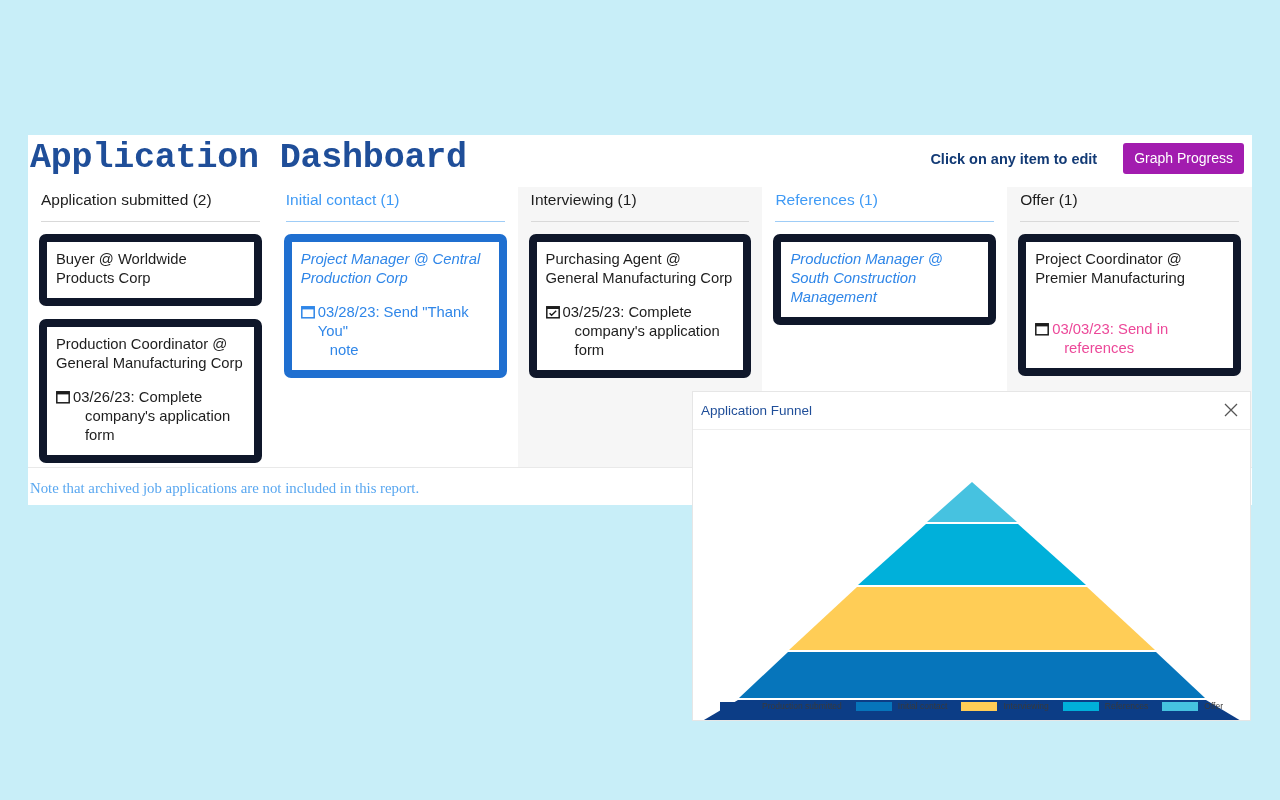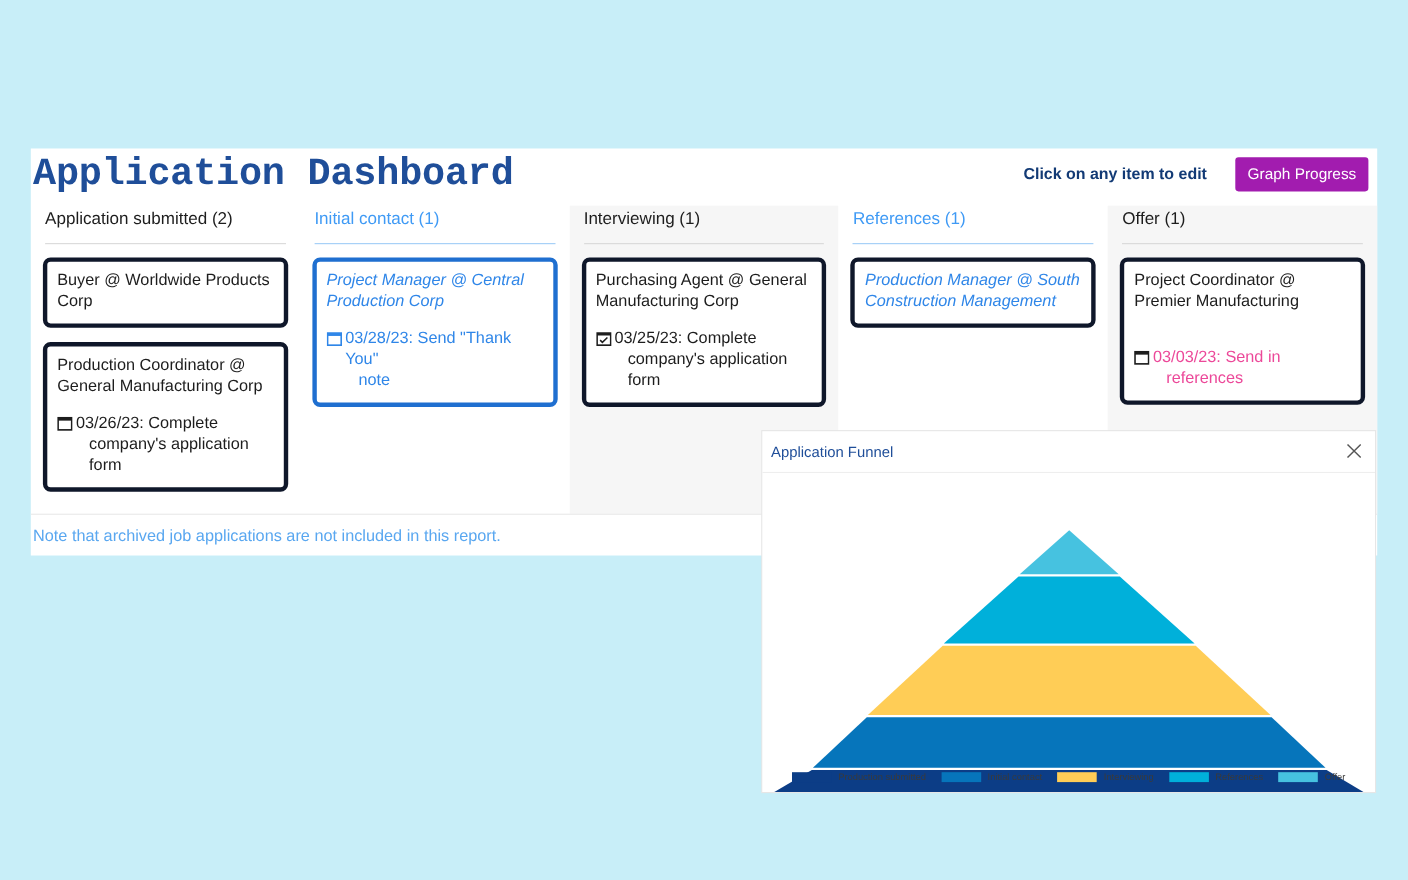--- a/index.html
+++ b/index.html
@@ -95,21 +95,21 @@
   .col-divider {
     height: 1px;
     background: #d9d9d9;
     margin: 12px 2px 0 2px;
   }
   .col-divider.blue { background: #9fcdf7; }
 
   .cards { padding-top: 12px; }
 
   .job-card {
-    border: 4px solid #0f172a;
+    border: 8px solid #0f172a;
     border-radius: 7px;
     background: #ffffff;
     padding: 8px 9px 10px 9px;
     margin-bottom: 13px;
     box-sizing: border-box;
   }
   .job-card.blue { border-color: #1f6fd0; }
 
   .job-title {
     font-size: 14.8px;
@@ -143,20 +143,21 @@
   .task-text .cont { display: block; padding-left: 12px; }
 
   
   .note-wrap {
     position: absolute;
     left: 0px;
     top: 332px;
     width: 1224px;
     border-top: 1px solid #e9e9e9;
     box-sizing: border-box;
+    font-family: Liberation Serif, serif;
   }
   .note-text {
     font-size: 14.8px;
     color: #59a7f0;
     padding: 12px 2px 0 2px;
   }
 
   
   .funnel-panel {
     position: absolute;

